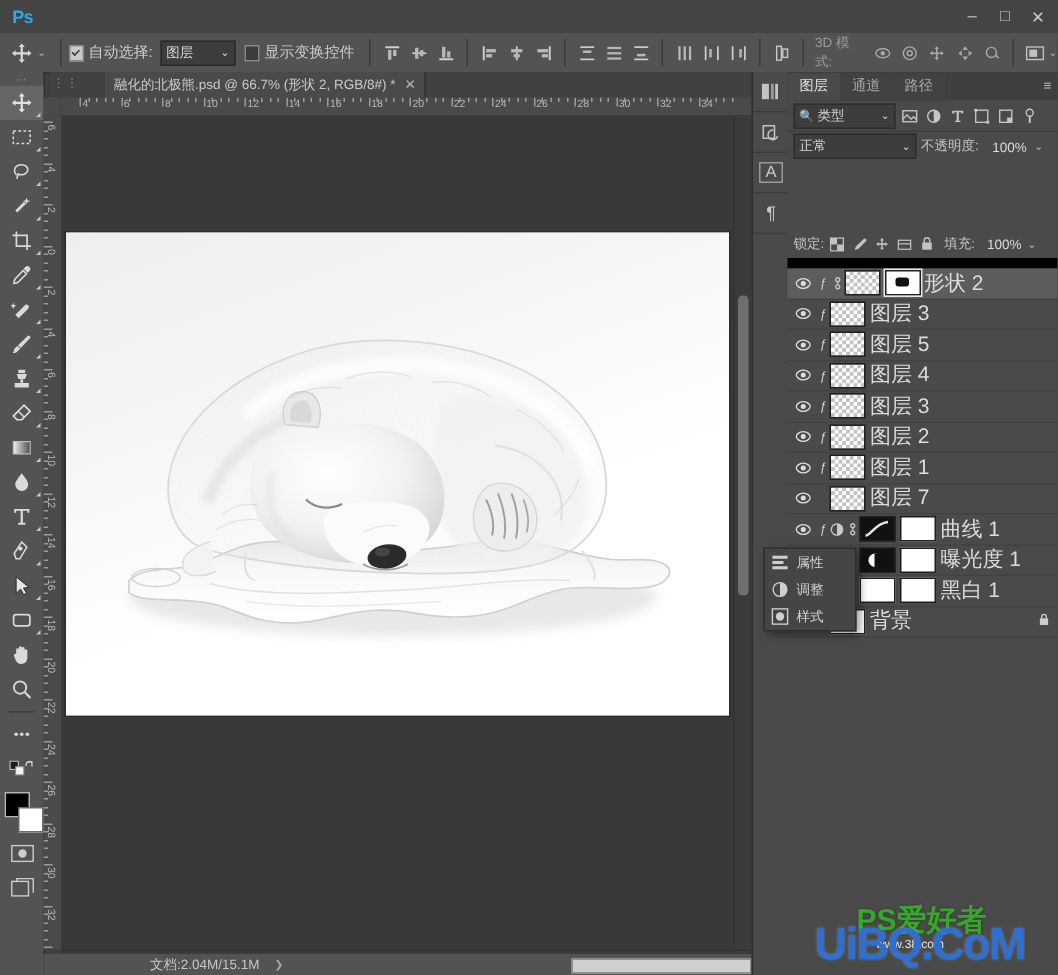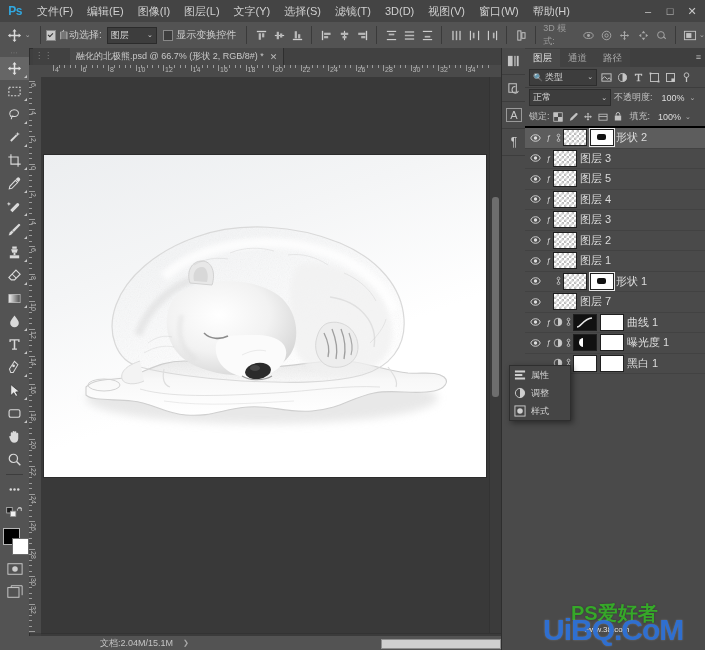--- a/index.html
+++ b/index.html
@@ -131,21 +131,21 @@
   .fi{width:14px;height:15px;display:flex;align-items:center;justify-content:center;}
 
   .blend-row{height:19px;display:flex;align-items:center;padding:0 4px;gap:3px;}
   .blend-sel{width:74px;height:15px;background:#3d3d3d;border:1px solid #2d2d2d;
              display:flex;align-items:center;padding:0 3px;font-size:9px;color:#d8d8d8;
              justify-content:space-between;}
   .mini-label{font-size:9px;color:#c3c3c3;}
   .mini-val{width:29px;height:14px;background:#4a4a4a;font-size:9px;color:#ddd;
             text-align:right;padding-right:2px;line-height:14px;}
   .lock-row{height:19px;display:flex;align-items:center;padding:0 4px;gap:2px;
-            border-bottom:2px solid #000000;}
+            border-bottom:7px solid #000000;margin-top:46px;}
   .lk{width:13px;height:14px;display:flex;align-items:center;justify-content:center;}
 
   .layer-list{position:relative;}
   .layer-row{height:19.5px;display:flex;align-items:center;position:relative;
              border-bottom:1px solid #424242;padding-left:2px;}
   .layer-row.selected{background:#5d5d5d;}
   .eye{width:17px;height:19px;display:flex;align-items:center;justify-content:center;}
   .fx{width:9px;text-align:center;font-size:8px;font-style:italic;color:#d6d6d6;}
   .badge{width:10px;height:19px;display:flex;align-items:center;justify-content:center;}
   .thumb-b{width:22px;height:15px;border:1px solid #1f1f1f;margin-right:3px;flex:none;
@@ -157,21 +157,21 @@
   .thumb-b.gray{background:#d7d7d7;background-image:none;}
   .thumb-mask{width:22px;height:15px;border:1px solid #1f1f1f;margin-right:3px;flex:none;
               background:#ffffff;position:relative;overflow:hidden;}
   .thumb-curve{width:22px;height:15px;border:1px solid #1f1f1f;margin-right:3px;flex:none;
                background:#111;position:relative;overflow:hidden;}
   .thumb-expo{width:22px;height:15px;border:1px solid #1f1f1f;margin-right:3px;flex:none;
               background:#111;position:relative;overflow:hidden;}
   .thumb-expo .circ{position:absolute;left:5px;top:3px;width:9px;height:9px;
                     border-radius:50%;background:#fff;}
   .thumb-expo .cut{position:absolute;left:9px;top:3px;width:5px;height:9px;background:#111;}
-  .layer-name{font-size:11px;color:#dcdcdc;white-space:nowrap;overflow:hidden;}
+  .layer-name{font-size:14px;color:#dcdcdc;white-space:nowrap;overflow:hidden;}
   .shape-vec{width:22px;height:15px;border:1px solid #1f1f1f;margin-right:2px;flex:none;
              background:#ffffff;position:relative;}
   .shape-vec .dot{position:absolute;left:6px;top:4px;width:9px;height:6px;
                   background:#111;border-radius:2px;}
   .sel-frame{outline:1px solid #e8e8e8;outline-offset:0px;}
   .lock-ic{position:absolute;right:5px;font-size:9px;color:#cfcfcf;}
 
   
   .float-panel{position:absolute;left:509px;top:365px;width:60px;height:54px;
                background:#454545;border:1px solid #2e2e2e;box-shadow:2px 2px 6px rgba(0,0,0,.45);
@@ -188,33 +188,20 @@
            letter-spacing:-1px;white-space:nowrap;text-shadow:0 0 2px rgba(255,255,255,.25);}
   .wm-url{left:584px;top:625px;font-size:8px;color:#e2e2e2;white-space:nowrap;}
 </style>
 </head>
 <body>
 
 <div id="app">
 
   <div class="menubar">
     <div class="ps-logo">Ps</div>
-    <div id="menu-items" style="display:flex;">
-        <div class="menu-item">文件(F)</div>
-        <div class="menu-item">编辑(E)</div>
-        <div class="menu-item">图像(I)</div>
-        <div class="menu-item">图层(L)</div>
-        <div class="menu-item">文字(Y)</div>
-        <div class="menu-item">选择(S)</div>
-        <div class="menu-item">滤镜(T)</div>
-        <div class="menu-item">3D(D)</div>
-        <div class="menu-item">视图(V)</div>
-        <div class="menu-item">窗口(W)</div>
-        <div class="menu-item">帮助(H)</div>
-      </div>
     <div class="win-btns">
       <div class="win-btn">–</div>
       <div class="win-btn">□</div>
       <div class="win-btn close">✕</div>
     </div>
   </div>
 
   <div class="optionsbar">
     <div class="opt-tool">
       <svg width="15" height="15" viewBox="0 0 16 16">
@@ -1104,41 +1091,20 @@
           <span class="layer-name">图层 1</span>
         </div>
         <div class="layer-row">
           <span class="eye">
             <svg width="11" height="8" viewBox="0 0 12 9">
               <path d="M6 .8 C9.2 .8 11.2 3.2 11.2 4.5 C11.2 5.8 9.2 8.2 6 8.2 C2.8 8.2 .8 5.8 .8 4.5 C.8 3.2 2.8 .8 6 .8z" fill="none" stroke="#dcdcdc" stroke-width="1"></path>
               <circle cx="6" cy="4.5" r="1.9" fill="#dcdcdc"></circle>
             </svg>
           </span>
           <span class="fx"></span>
-          <span class="badge">
-            <svg width="7" height="10" viewBox="0 0 8 11">
-              <circle cx="4" cy="2.6" r="1.5" fill="none" stroke="#c5c5c5" stroke-width="1"></circle>
-              <circle cx="4" cy="8" r="1.5" fill="none" stroke="#c5c5c5" stroke-width="1"></circle>
-              <path d="M4 4.1 V6.5" stroke="#c5c5c5" stroke-width="1"></path>
-            </svg>
-          </span>
-          <span class="thumb-b"></span>
-          <span class="shape-vec sel-frame">
-            <span class="dot"></span>
-          </span>
-          <span class="layer-name">形状 1</span>
-        </div>
-        <div class="layer-row">
-          <span class="eye">
-            <svg width="11" height="8" viewBox="0 0 12 9">
-              <path d="M6 .8 C9.2 .8 11.2 3.2 11.2 4.5 C11.2 5.8 9.2 8.2 6 8.2 C2.8 8.2 .8 5.8 .8 4.5 C.8 3.2 2.8 .8 6 .8z" fill="none" stroke="#dcdcdc" stroke-width="1"></path>
-              <circle cx="6" cy="4.5" r="1.9" fill="#dcdcdc"></circle>
-            </svg>
-          </span>
-          <span class="fx"></span>
           <span class="thumb-b"></span>
           <span class="layer-name">图层 7</span>
         </div>
         <div class="layer-row">
           <span class="eye">
             <svg width="11" height="8" viewBox="0 0 12 9">
               <path d="M6 .8 C9.2 .8 11.2 3.2 11.2 4.5 C11.2 5.8 9.2 8.2 6 8.2 C2.8 8.2 .8 5.8 .8 4.5 C.8 3.2 2.8 .8 6 .8z" fill="none" stroke="#dcdcdc" stroke-width="1"></path>
               <circle cx="6" cy="4.5" r="1.9" fill="#dcdcdc"></circle>
             </svg>
           </span>
@@ -1203,20 +1169,35 @@
             <svg width="7" height="10" viewBox="0 0 8 11">
               <circle cx="4" cy="2.6" r="1.5" fill="none" stroke="#c5c5c5" stroke-width="1"></circle>
               <circle cx="4" cy="8" r="1.5" fill="none" stroke="#c5c5c5" stroke-width="1"></circle>
               <path d="M4 4.1 V6.5" stroke="#c5c5c5" stroke-width="1"></path>
             </svg>
           </span>
           <span class="thumb-b solid-white"></span>
           <span class="thumb-mask"></span>
           <span class="layer-name">黑白 1</span>
         </div>
+        <div class="layer-row">
+          <span class="eye">
+            <svg width="11" height="8" viewBox="0 0 12 9">
+              <path d="M6 .8 C9.2 .8 11.2 3.2 11.2 4.5 C11.2 5.8 9.2 8.2 6 8.2 C2.8 8.2 .8 5.8 .8 4.5 C.8 3.2 2.8 .8 6 .8z" fill="none" stroke="#dcdcdc" stroke-width="1"></path>
+              <circle cx="6" cy="4.5" r="1.9" fill="#dcdcdc"></circle>
+            </svg>
+          </span>
+          <span class="fx"></span>
+          <span class="thumb-b solid-white"></span>
+          <span class="layer-name">背景</span>
+          <span class="lock-ic"><svg width="8" height="10" viewBox="0 0 9 11">
+              <rect x="1.4" y="4.6" width="6.2" height="5" fill="#cfcfcf"></rect>
+              <path d="M2.8 4.6 V3.3 a1.7 1.7 0 0 1 3.4 0 V4.6" fill="none" stroke="#cfcfcf" stroke-width="1"></path>
+            </svg></span>
+        </div>
       </div>
   </div>
 
   <div class="float-panel">
     <div class="fp-row">
       <span class="fp-ic">
         <svg width="12" height="12" viewBox="0 0 13 13">
             <rect x="1" y="1.6" width="11" height="2.2" fill="#cfcfcf"></rect>
             <rect x="1" y="5.4" width="8" height="2.2" fill="#cfcfcf"></rect>
             <rect x="1" y="9.2" width="11" height="2.2" fill="#cfcfcf"></rect>

